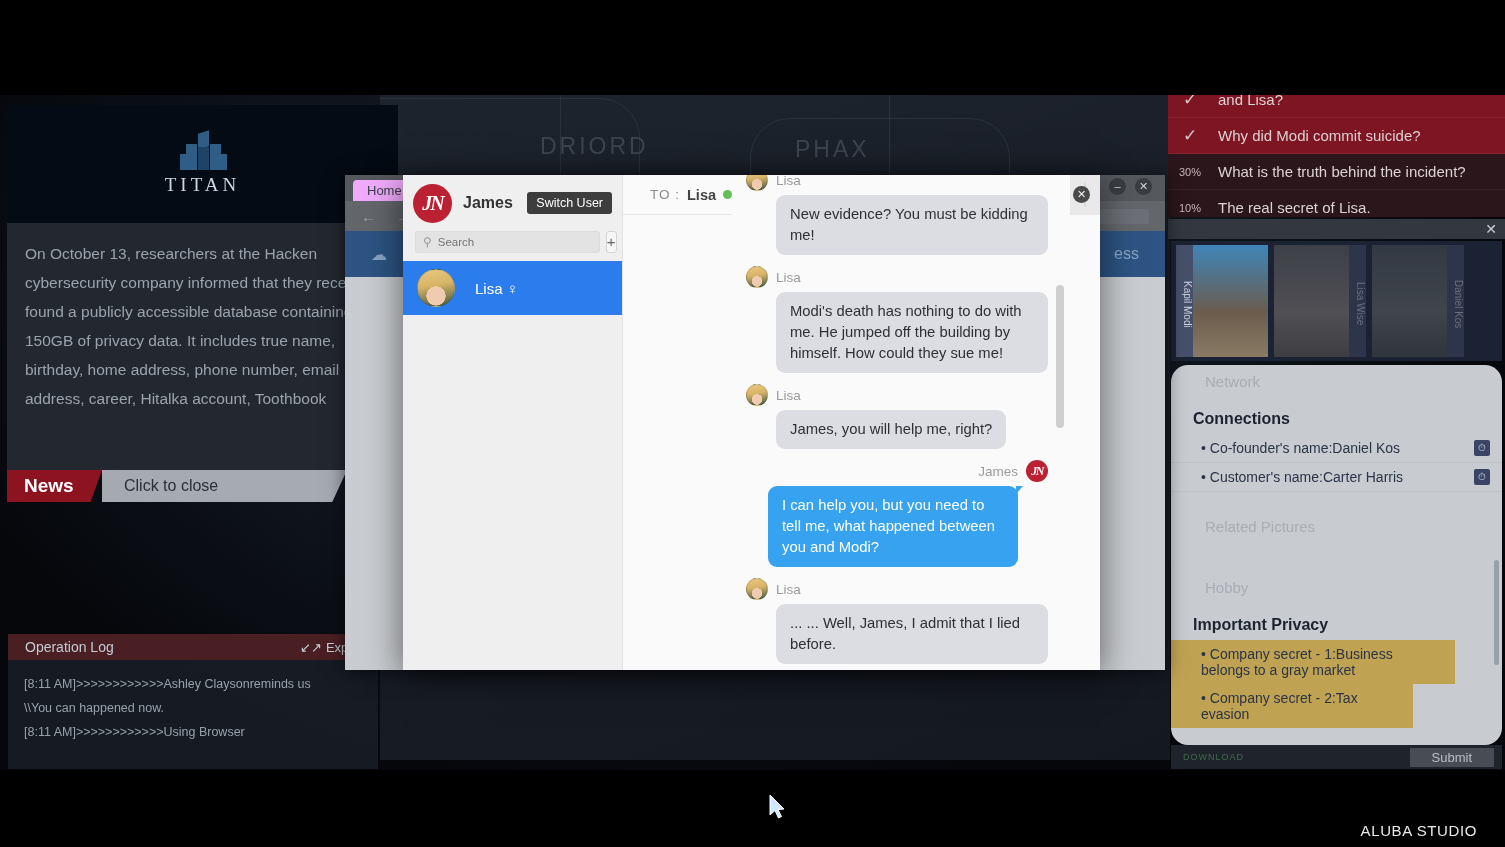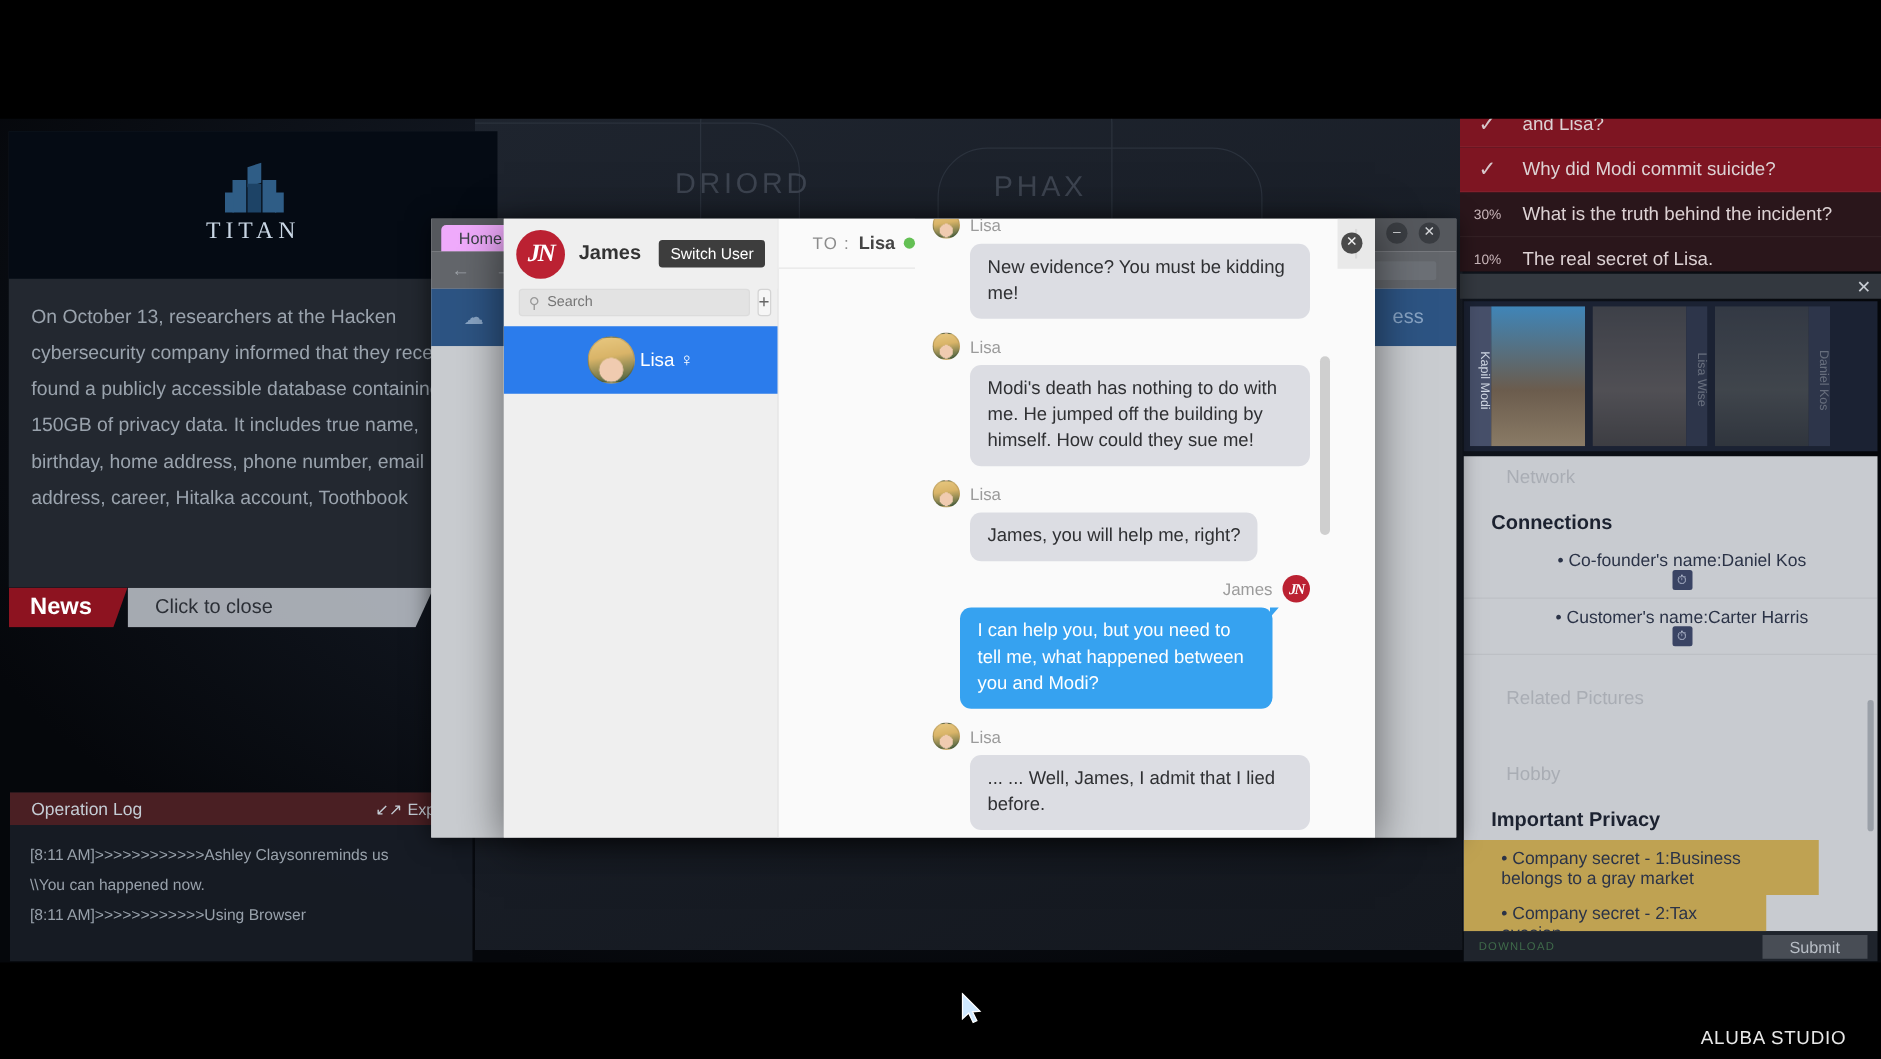--- a/index.html
+++ b/index.html
@@ -115,29 +115,28 @@
     writing-mode: vertical-rl; text-align:center; padding-top:6px; flex:none;
   }
   .portrait .pic { flex:1; }
   .pic-modi { background:linear-gradient(180deg,#3f85b8 0%,#6b5c4d 60%,#8a7b66 100%); }
   .pic-lisa { background:linear-gradient(180deg,#6d6a66 0%,#9a8e83 60%,#6c6459 100%); }
   .pic-male { background:linear-gradient(180deg,#55595c 0%,#73766f 60%,#4d504c 100%); }
   .portrait.dim { opacity:0.42; }
 
   .info-panel {
     position:absolute; left:1171px; top:365px; width:331px; height:380px;
-    background:#c8cbd0; overflow:hidden;
+    background:#c8cbd0; overflow:hidden;border-radius:17px;
   }
   .info-sec-faded { color:#a9adb4; font-size:15px; padding:8px 0 8px 34px; }
   .info-sec-head { color:#1c2230; font-size:16px; font-weight:bold; padding:12px 0 6px 22px; }
   .info-item {
     display:flex; align-items:center; justify-content:space-between;
     padding:6px 12px 6px 30px; color:#2b3347; font-size:14px;
     border-bottom:1px solid rgba(0,0,0,0.05);
-    flex-direction:column;
   }
   .info-badge {
     width:16px; height:16px; background:#3a4464; border-radius:2px; flex:none;
     display:flex; align-items:center; justify-content:center; color:#c9d0e2; font-size:10px;
   }
   .info-item.secret { background:#bfa252; border-bottom:none; }
   .info-scroll {
     position:absolute; right:3px; top:195px; width:5px; height:105px;
     background:#9aa0a8; border-radius:3px;
   }
@@ -211,23 +210,22 @@
   }
   .chat-search input {
     border:none; background:transparent; outline:none; flex:1;
     font-size:11.5px; color:#9a9a9a; font-family:"Liberation Sans", sans-serif;
   }
   .add-btn {
     width:22px; height:22px; background:#f6f6f6; border:1px solid #d4d4d4; border-radius:3px;
     color:#666; font-size:15px; line-height:19px; text-align:center; cursor:pointer;
   }
   .contact {
-    height:54px; background:#2b7cec; display:flex; align-items:center; gap:4px; padding:0 14px;
+    height:54px; background:#2b7cec; display:flex; align-items:center; gap:20px; padding:0 14px;
     cursor:pointer;
-    justify-content:center;
   }
   .avatar-lisa {
     width:38px; height:38px; border-radius:50%; flex:none;
     background:
       radial-gradient(circle at 50% 72%, #f0cbb0 0%, #f0cbb0 30%, transparent 31%),
       linear-gradient(170deg, #e8c880 0%, #d9b468 42%, #3e5a3c 100%);
     border:1px solid rgba(0,0,0,0.12);
   }
   .contact-name { color:#fff; font-size:15px; }
 

